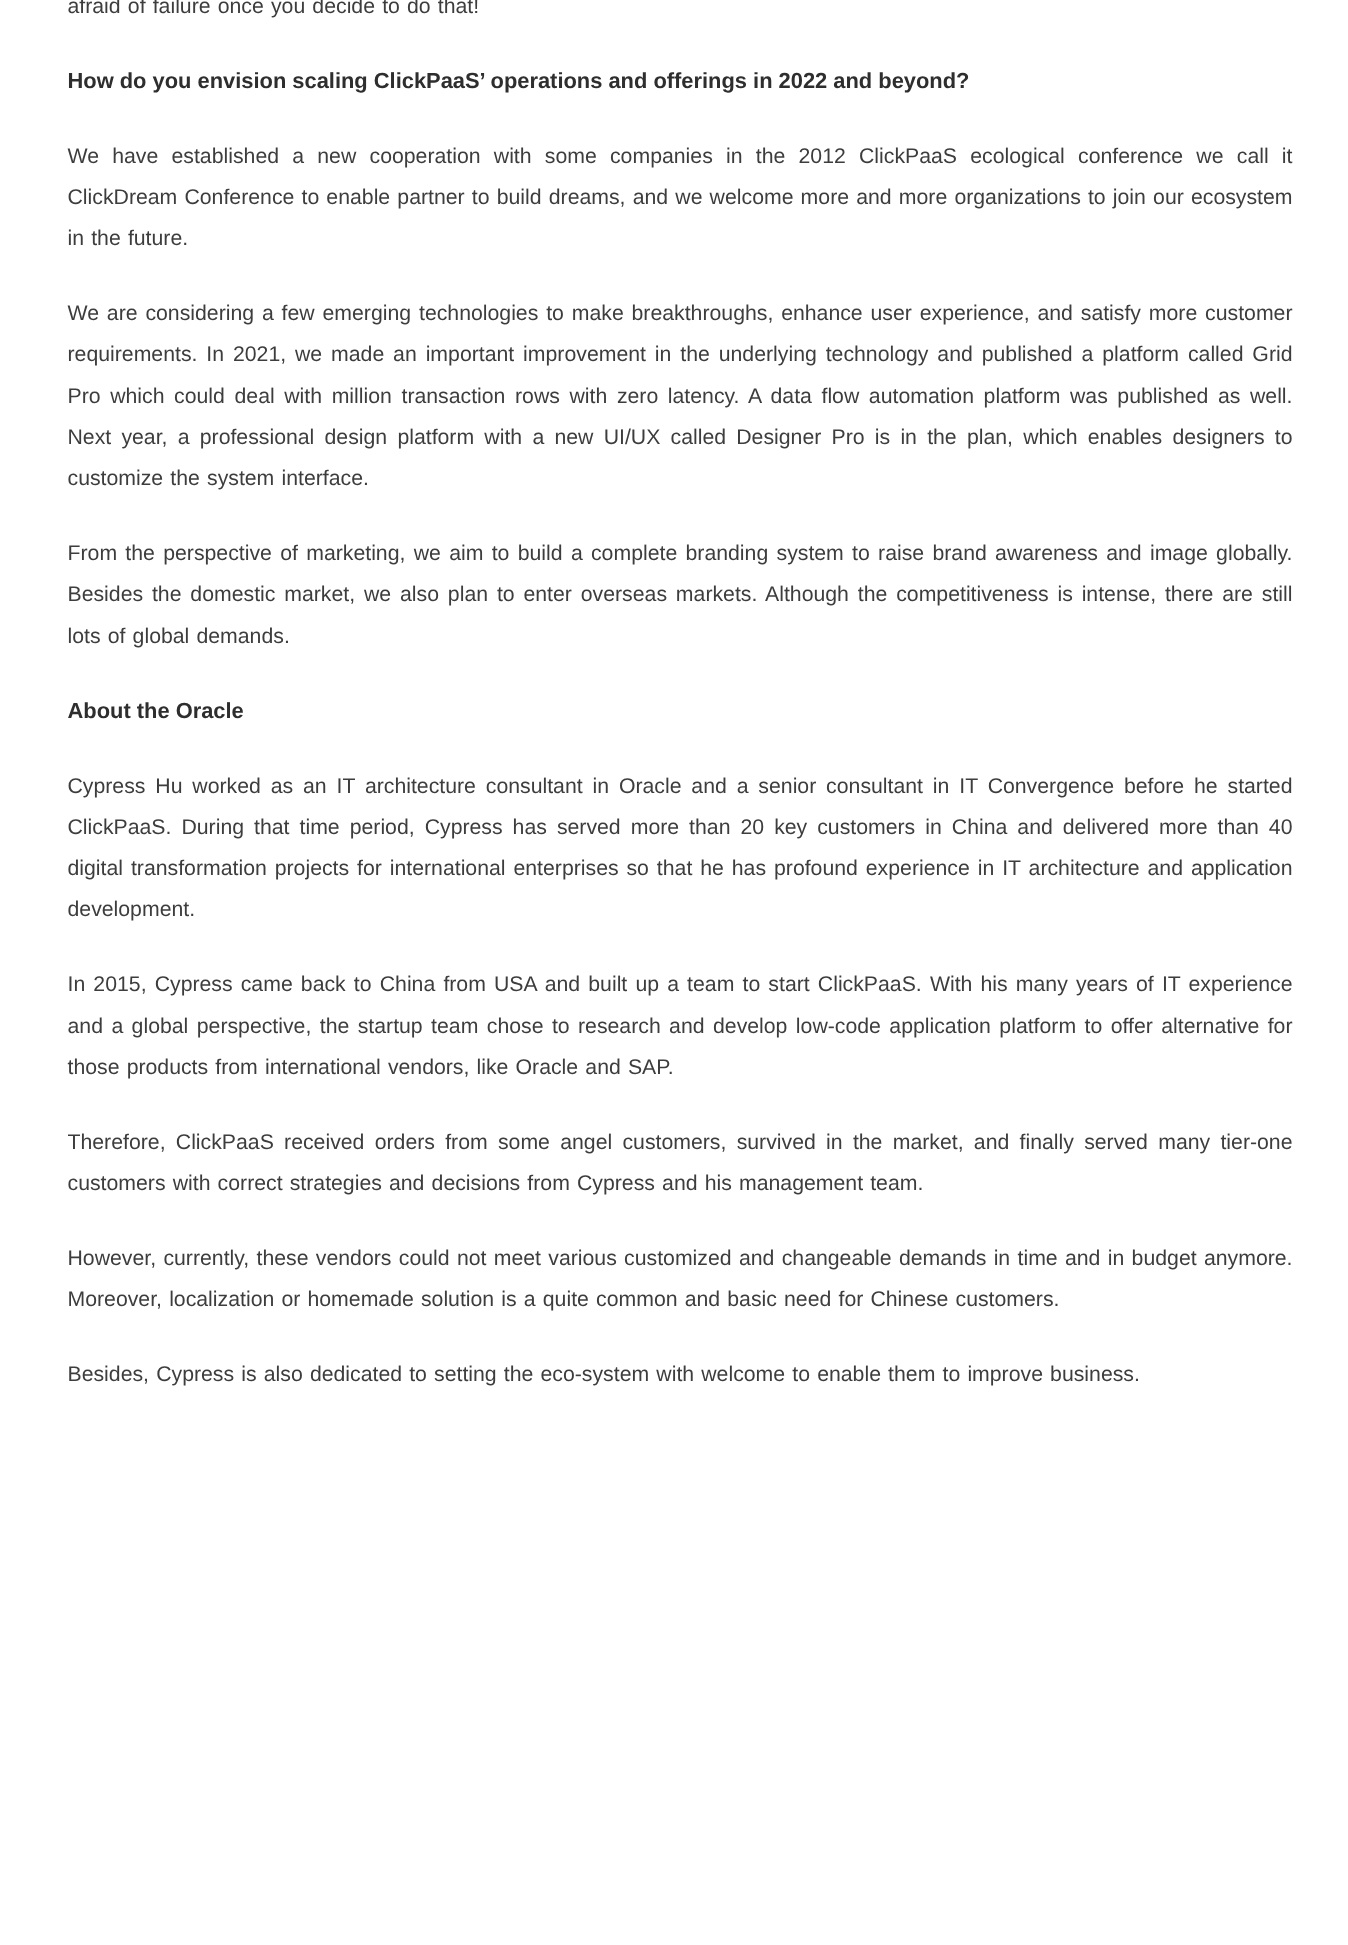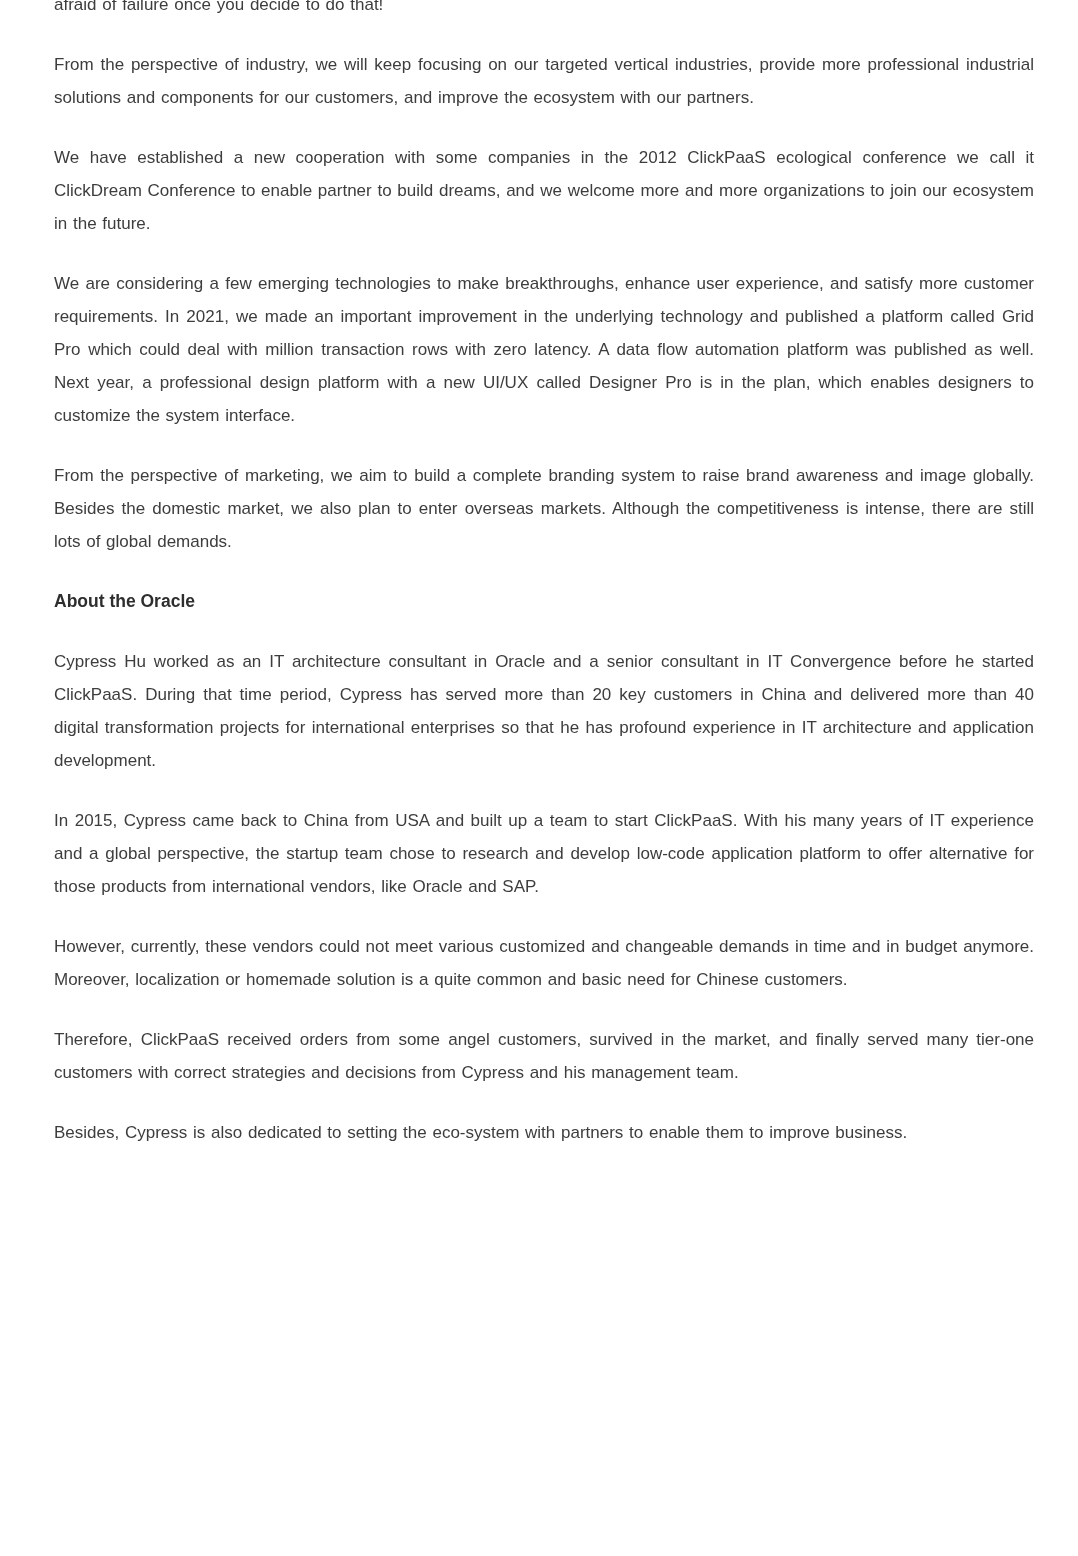--- a/index.html
+++ b/index.html
@@ -40,24 +40,24 @@
     text-align: left;
     margin: 0 0 27px 0;
   }
 </style>
 </head>
 <body>
 
 <div class="page">
   <article class="article">
       <p>afraid of failure once you decide to do that!</p>
-      <p>From the perspective of industry, we will keep focusing on our targeted vertical industries, provide more professional industrial solutions and components for our customers, and improve the ecosystem with our partners.</p>
+      <h2>How do you envision scaling ClickPaaS’ operations and offerings in 2022 and beyond?</h2>
       <p>We have established a new cooperation with some companies in the 2012 ClickPaaS ecological conference we call it ClickDream Conference to enable partner to build dreams, and we welcome more and more organizations to join our ecosystem in the future.</p>
       <p>We are considering a few emerging technologies to make breakthroughs, enhance user experience, and satisfy more customer requirements. In 2021, we made an important improvement in the underlying technology and published a platform called Grid Pro which could deal with million transaction rows with zero latency. A data flow automation platform was published as well. Next year, a professional design platform with a new UI/UX called Designer Pro is in the plan, which enables designers to customize the system interface.</p>
       <p>From the perspective of marketing, we aim to build a complete branding system to raise brand awareness and image globally. Besides the domestic market, we also plan to enter overseas markets. Although the competitiveness is intense, there are still lots of global demands.</p>
       <h2>About the Oracle</h2>
       <p>Cypress Hu worked as an IT architecture consultant in Oracle and a senior consultant in IT Convergence before he started ClickPaaS. During that time period, Cypress has served more than 20 key customers in China and delivered more than 40 digital transformation projects for international enterprises so that he has profound experience in IT architecture and application development.</p>
       <p>In 2015, Cypress came back to China from USA and built up a team to start ClickPaaS. With his many years of IT experience and a global perspective, the startup team chose to research and develop low-code application platform to offer alternative for those products from international vendors, like Oracle and SAP.</p>
+      <p>Therefore, ClickPaaS received orders from some angel customers, survived in the market, and finally served many tier-one customers with correct strategies and decisions from Cypress and his management team.</p>
       <p>However, currently, these vendors could not meet various customized and changeable demands in time and in budget anymore. Moreover, localization or homemade solution is a quite common and basic need for Chinese customers.</p>
-      <p>Therefore, ClickPaaS received orders from some angel customers, survived in the market, and finally served many tier-one customers with correct strategies and decisions from Cypress and his management team.</p>
-      <p>Besides, Cypress is also dedicated to setting the eco-system with partners to enable them to improve business.</p>
+      <p>Besides, Cypress is also dedicated to setting the eco-system with welcome to enable them to improve business.</p>
     </article>
 </div>
 
 </body></html>

